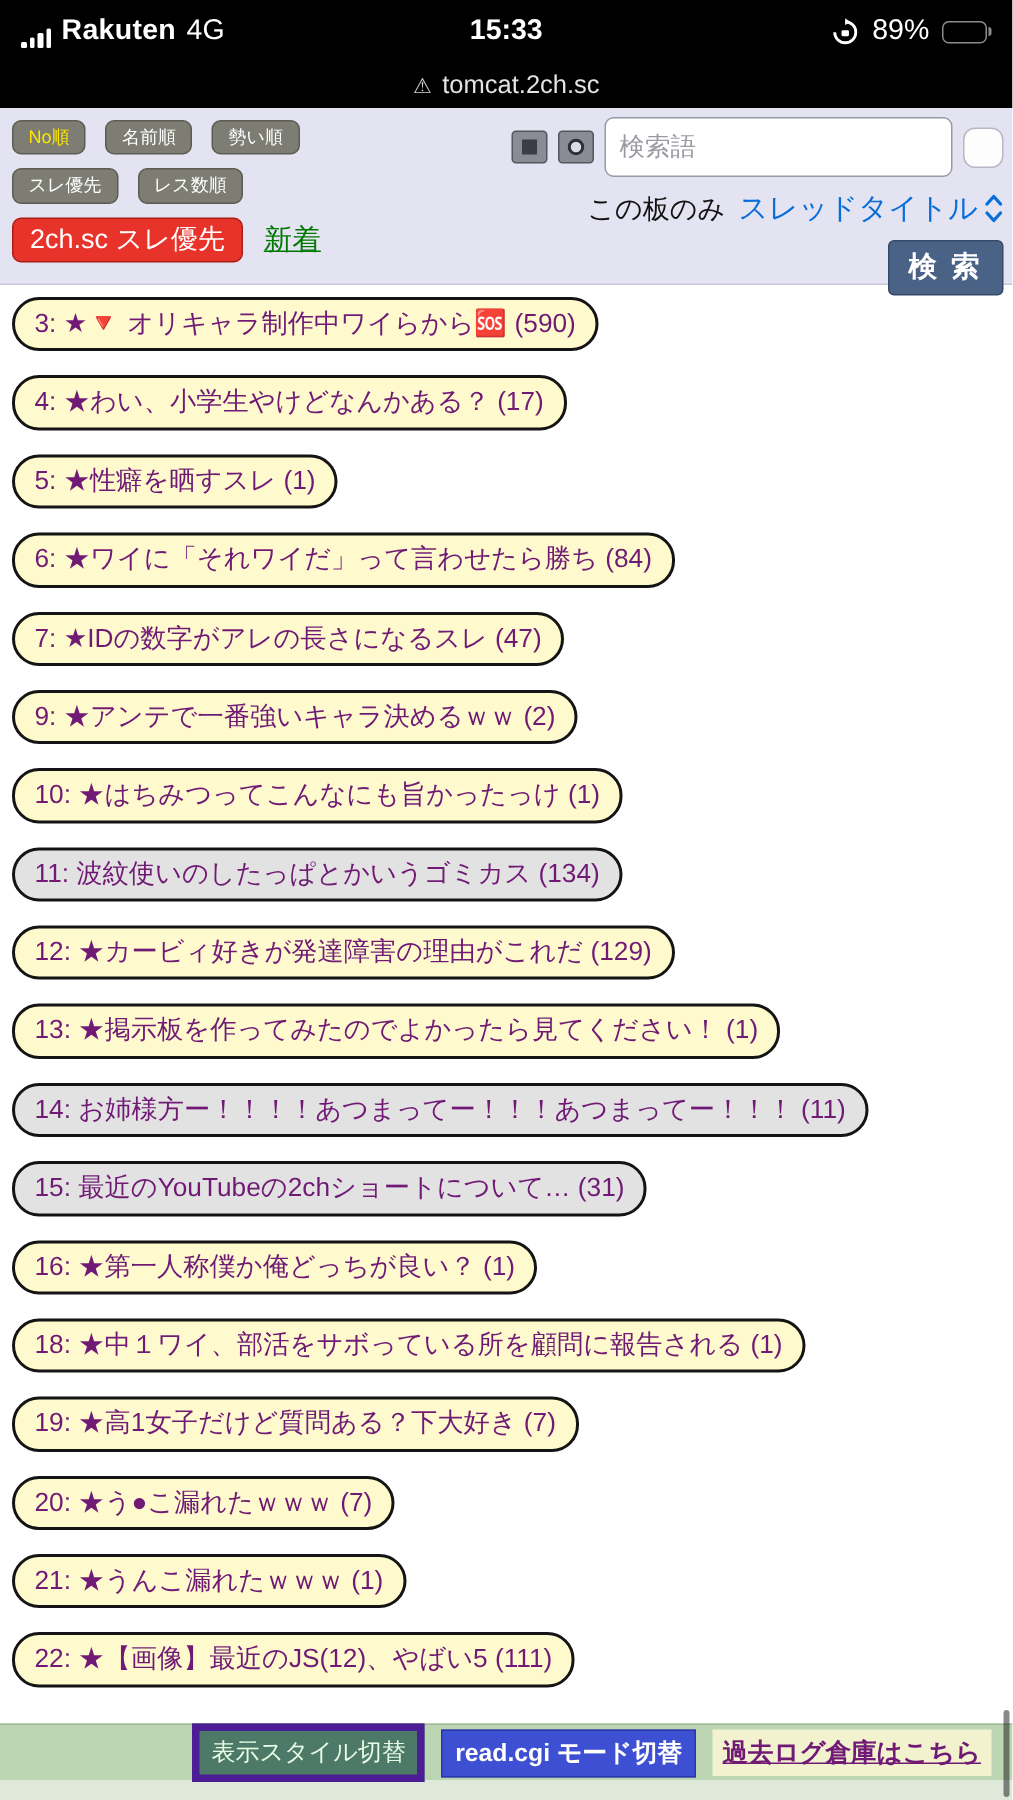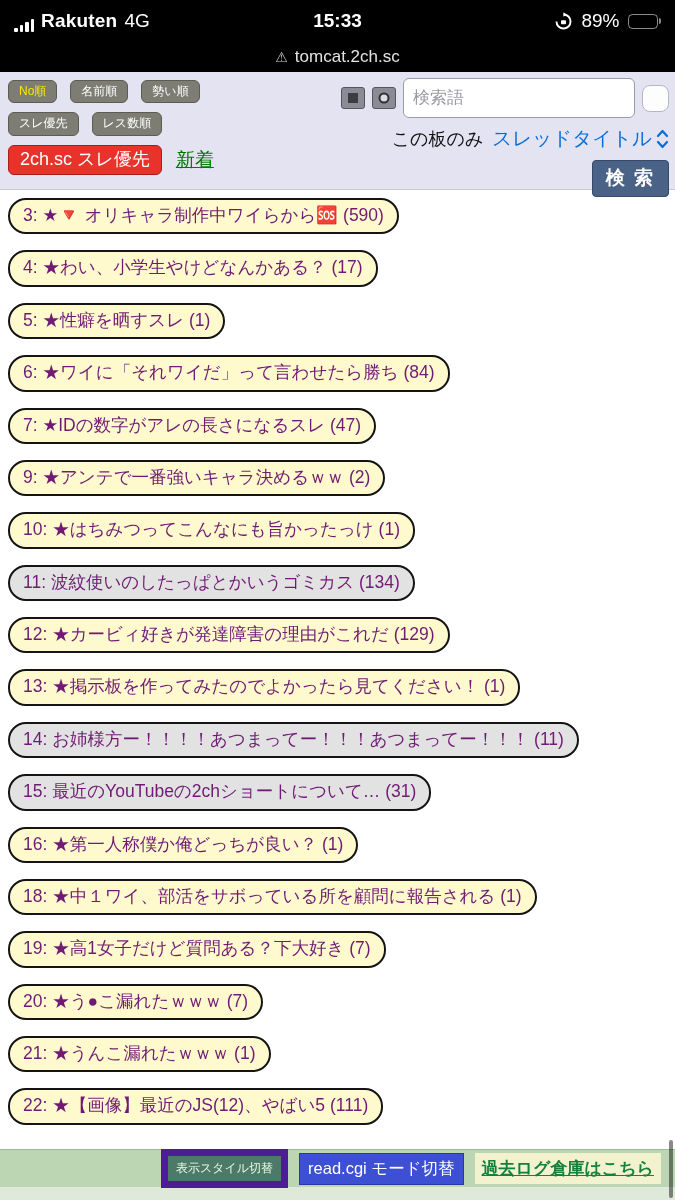--- a/index.html
+++ b/index.html
@@ -185,38 +185,39 @@
   .footer-main {
     height:38px;
     background:#bcd6b4;
     border-top:1px solid #9dbb95;
     display:flex; align-items:center; justify-content:flex-end;
     gap:11px; padding:0 14px;
   }
   .btn-style-toggle {
     background:#4d7a68;
     color:#e8fbe4;
-    border:7px solid #4c1d95;
-    font-size:12px;
+    border:5px solid #4c1d95;
+    font-size:16px;
     font-family:inherit;
     padding:4px 8px;
     cursor:pointer;
   }
   .btn-readcgi {
     background:#3d4fd2;
     color:#fff;
     border:1px solid #2a38a8;
     font-size:16.5px;
     font-family:inherit;
     padding:4px 8px;
     cursor:pointer;
+    font-weight:bold;
   }
   .archive-link {
     background:#f2f2cf;
-    color:#15803d;
+    color:#701a75;
     font-weight:700;
     font-size:17px;
     text-decoration:underline;
     padding:4px 7px;
     cursor:pointer;
   }
   .footer-sub { height:13px; background:#dfe9da; }
   .scroll-thumb {
     position:absolute; right:2px; bottom:2px;
     width:4px; height:58px;

